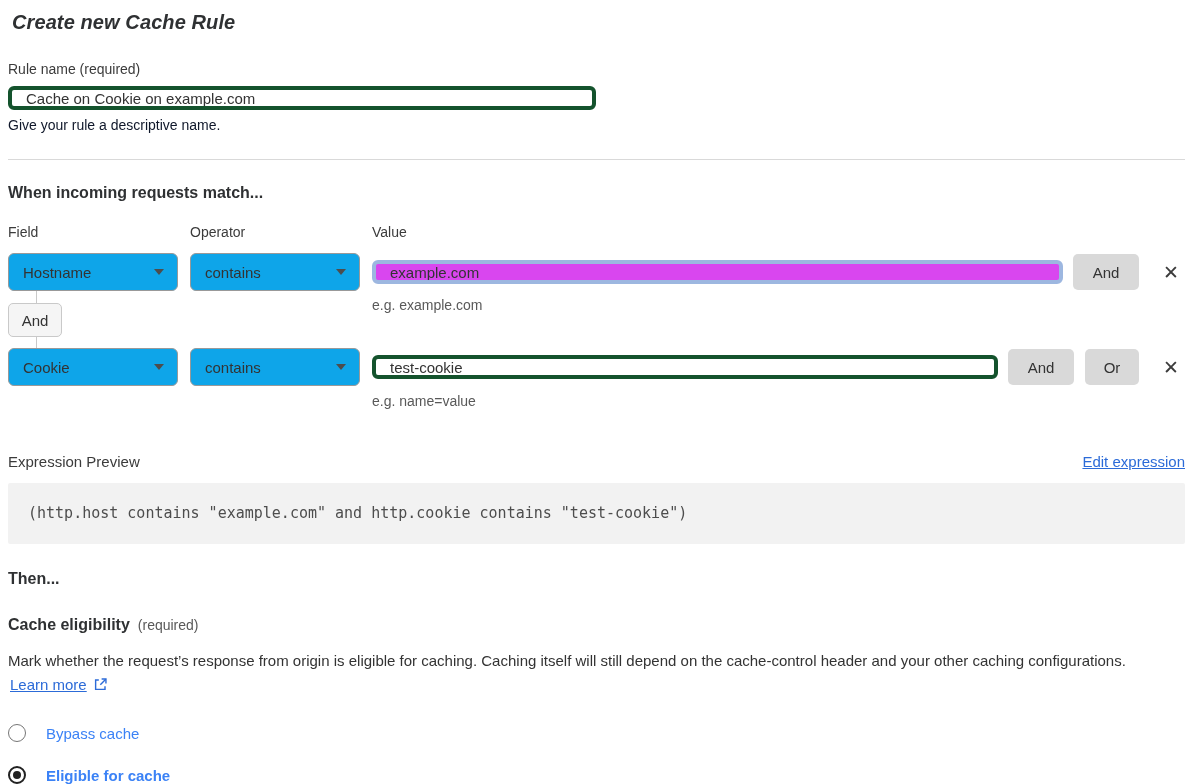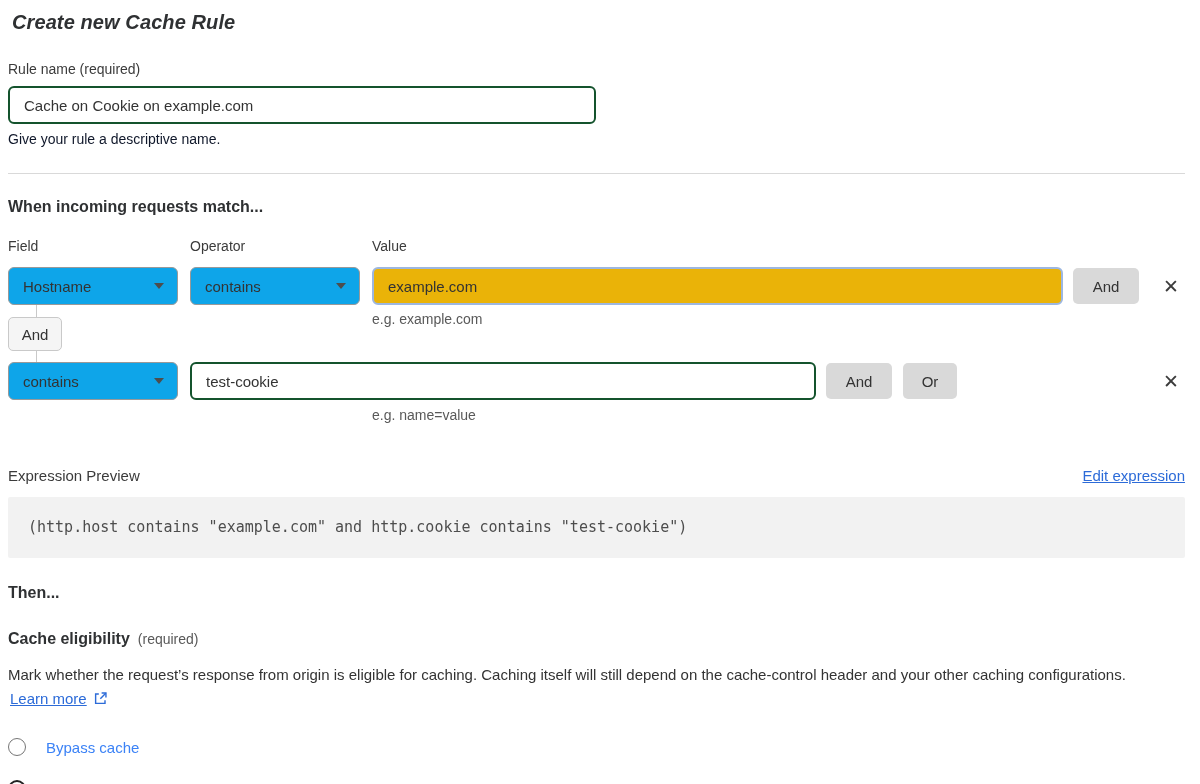--- a/index.html
+++ b/index.html
@@ -27,22 +27,22 @@
     font-style: italic;
   }
 
   
   .label { font-size: 14px; color: #3b3b3b; }
   .rule-label { margin-top: 27px; }
   .help { font-size: 14px; color: #0f172a; margin-top: 7px; }
 
   
   .text-input {
-    height: 38px;
-    border: 2px solid #14532d;
+    height: 24px;
+    border: 4px solid #14532d;
     border-radius: 6px;
     padding: 0 14px;
     font-size: 15px;
     color: #333;
     font-family: "Liberation Sans", sans-serif;
     background: #fff;
     outline: none;
   }
   .rule-input { display: block; width: 588px; margin-top: 9px; }
 
@@ -75,21 +75,21 @@
     margin-right: 12px;
     cursor: pointer;
   }
   .select .select-label { font-size: 15px; color: #333; }
   .caret {
     width: 0; height: 0;
     border-left: 5px solid transparent;
     border-right: 5px solid transparent;
     border-top: 6px solid #4d4d4d;
   }
-  .value-input-1 { width: 691px; background: #eab308; border-color: #9db7e0; }
+  .value-input-1 { width: 691px; background: #d946ef; border-color: #9db7e0; }
   .value-input-2 { width: 626px; }
 
   .gray-btn {
     height: 36px;
     background: #d9d9d9;
     color: #333;
     border: none;
     border-radius: 5px;
     font-size: 15px;
     font-family: "Liberation Sans", sans-serif;
@@ -233,20 +233,24 @@
   </div>
 
   <div class="connector-zone">
     <div class="connector-line"></div>
     <button class="connector-btn">And</button>
     <div class="hint">e.g. example.com</div>
   </div>
 
   <div class="match-row" style="margin-top:0;">
     <div class="select">
+      <span class="select-label">Cookie</span>
+      <span class="caret"></span>
+    </div>
+    <div class="select">
       <span class="select-label">contains</span>
       <span class="caret"></span>
     </div>
     <input class="text-input value-input-2" type="text" value="test-cookie" style="">
     <button class="gray-btn and-btn">And</button>
     <button class="gray-btn or-btn">Or</button>
     <button class="x-btn"><span>✕</span></button>
   </div>
   <div class="hint hint-2">e.g. name=value</div>
 

